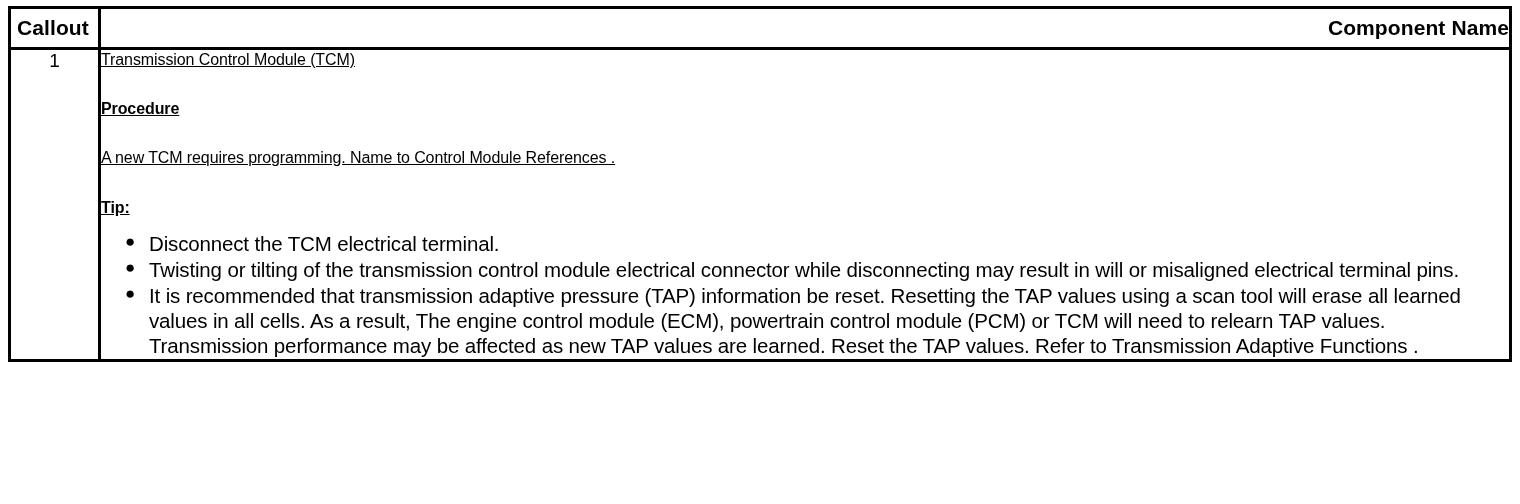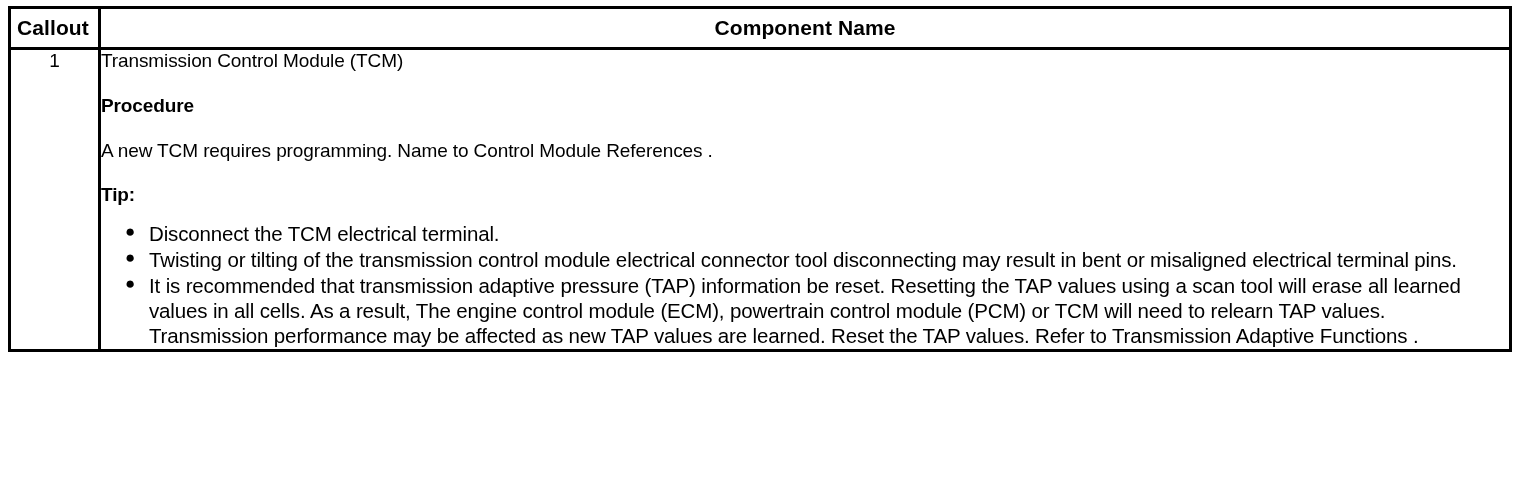--- a/index.html
+++ b/index.html
@@ -38,48 +38,49 @@
 
   col.col-callout { width: 90px; }
 
   th.header-cell {
     height: 38px;
     font-size: 21px;
     font-weight: bold;
     letter-spacing: 0.1px;
     line-height: 38px;
     padding: 0 8px;
-    text-align: center;
+    text-align: right;
     vertical-align: middle;
   }
   th.header-cell.callout-head {
     text-align: left;
     padding-left: 6px;
   }
 
   td.callout-cell {
     text-align: center;
     vertical-align: middle;
     font-size: 19px;
     font-weight: normal;
   }
 
   td.body-cell {
     padding: 12px 10px 10px 10px;
     vertical-align: top;
   }
 
   .para {
-    font-size: 19px;
+    font-size: 16px;
     line-height: 1.2;
     margin: 0 0 7px 0;
     letter-spacing: -0.1px;
+    text-decoration: underline;
   }
   .para.bold { font-weight: bold; }
-  .para.spaced { margin-top: 22px; }
+  .para.spaced { margin-top: 30px; }
 
   ul.tip-list {
     list-style: none;
     margin: 14px 0 0 0;
     padding: 0;
   }
   ul.tip-list li {
     position: relative;
     padding-left: 48px;
     font-size: 20.5px;
@@ -118,21 +119,21 @@
           <p class="para bold spaced">Procedure</p>
           <p class="para spaced">A new TCM requires programming. Name to Control Module References .</p>
           <p class="para bold spaced">Tip:</p>
           <ul class="tip-list">
             <li>
               <span class="bullet-glyph">●</span>
               <span>Disconnect the TCM electrical terminal.</span>
             </li>
             <li>
               <span class="bullet-glyph">●</span>
-              <span>Twisting or tilting of the transmission control module electrical connector tool disconnecting may result in bent or misaligned electrical terminal pins.</span>
+              <span>Twisting or tilting of the transmission control module electrical connector while disconnecting may result in will or misaligned electrical terminal pins.</span>
             </li>
             <li>
               <span class="bullet-glyph">●</span>
               <span>It is recommended that transmission adaptive pressure (TAP) information be reset. Resetting the TAP values using a scan tool will erase all learned values in all cells. As a result, The engine control module (ECM), powertrain control module (PCM) or TCM will need to relearn TAP values. Transmission performance may be affected as new TAP values are learned. Reset the TAP values. Refer to Transmission Adaptive Functions .</span>
             </li>
           </ul>
         </td>
       </tr>
     </tbody>
   </table>

